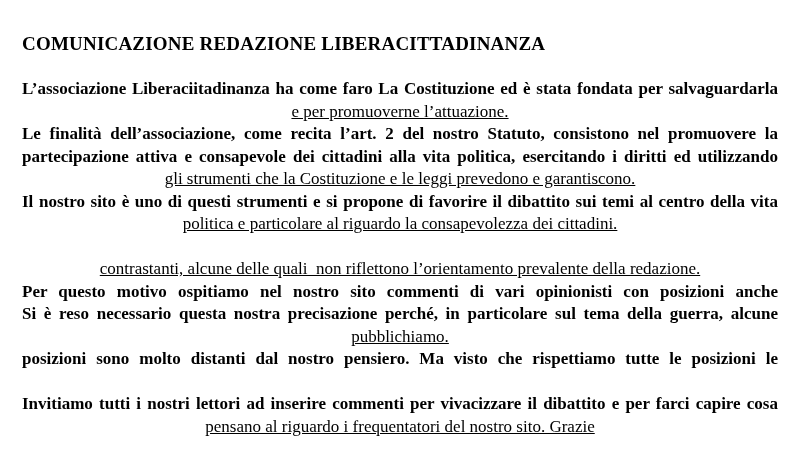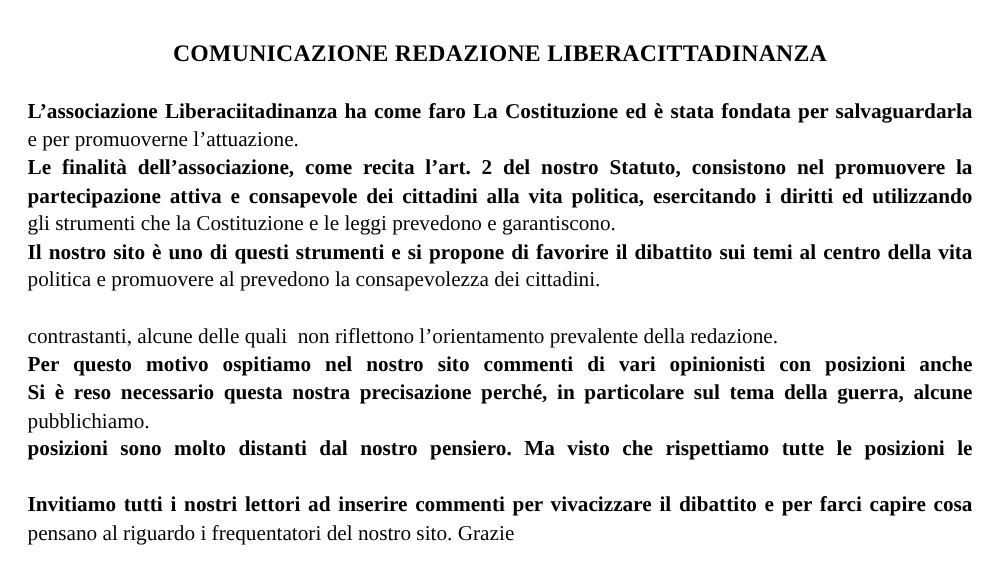--- a/index.html
+++ b/index.html
@@ -14,40 +14,40 @@
   .page {
     width: 800px;
     height: 466px;
     padding: 33px 22px 0 22px;
     background: #ffffff;
   }
   .doc-title {
     font-size: 19px;
     font-weight: bold;
     line-height: 22.5px;
-    text-align: center;
     letter-spacing: 0.2px;
     white-space: nowrap;
   }
   .gap { height: 22.5px; }
   .line {
     font-size: 17px;
     line-height: 22.5px;
     white-space: normal;
     overflow: hidden;
     height: 22.5px;
   }
   .line.justified {
     text-align: justify;
     text-align-last: justify;
     font-weight: bold;
   }
   .line.last {
-    text-align: left;
+    text-align: center;
     white-space: pre-wrap;
+    text-decoration: underline;
   }
 </style>
 </head>
 <body>
 
 <div class="page">
 
   <h1 class="doc-title">COMUNICAZIONE REDAZIONE LIBERACITTADINANZA</h1>
 
   <div class="gap"></div>
@@ -58,21 +58,21 @@
   </section>
 
   <section>
     <div class="line justified">Le finalità dell’associazione, come recita l’art. 2 del nostro Statuto, consistono nel promuovere la</div>
     <div class="line justified">partecipazione attiva e consapevole dei cittadini alla vita politica, esercitando i diritti ed utilizzando</div>
     <div class="line last">gli strumenti che la Costituzione e le leggi prevedono e garantiscono.</div>
   </section>
 
   <section>
     <div class="line justified">Il nostro sito è uno di questi strumenti e si propone di favorire il dibattito sui temi al centro della  vita</div>
-    <div class="line last">politica e promuovere al prevedono la consapevolezza dei cittadini.</div>
+    <div class="line last">politica e particolare al riguardo la consapevolezza dei cittadini.</div>
   </section>
 
   <div class="gap"></div>
 
   <section>
     <div class="line last">contrastanti, alcune delle quali  non riflettono l’orientamento prevalente della redazione.</div>
     <div class="line justified">Per questo motivo ospitiamo nel nostro sito commenti di vari opinionisti con posizioni anche</div>
   </section>
 
   <section>

